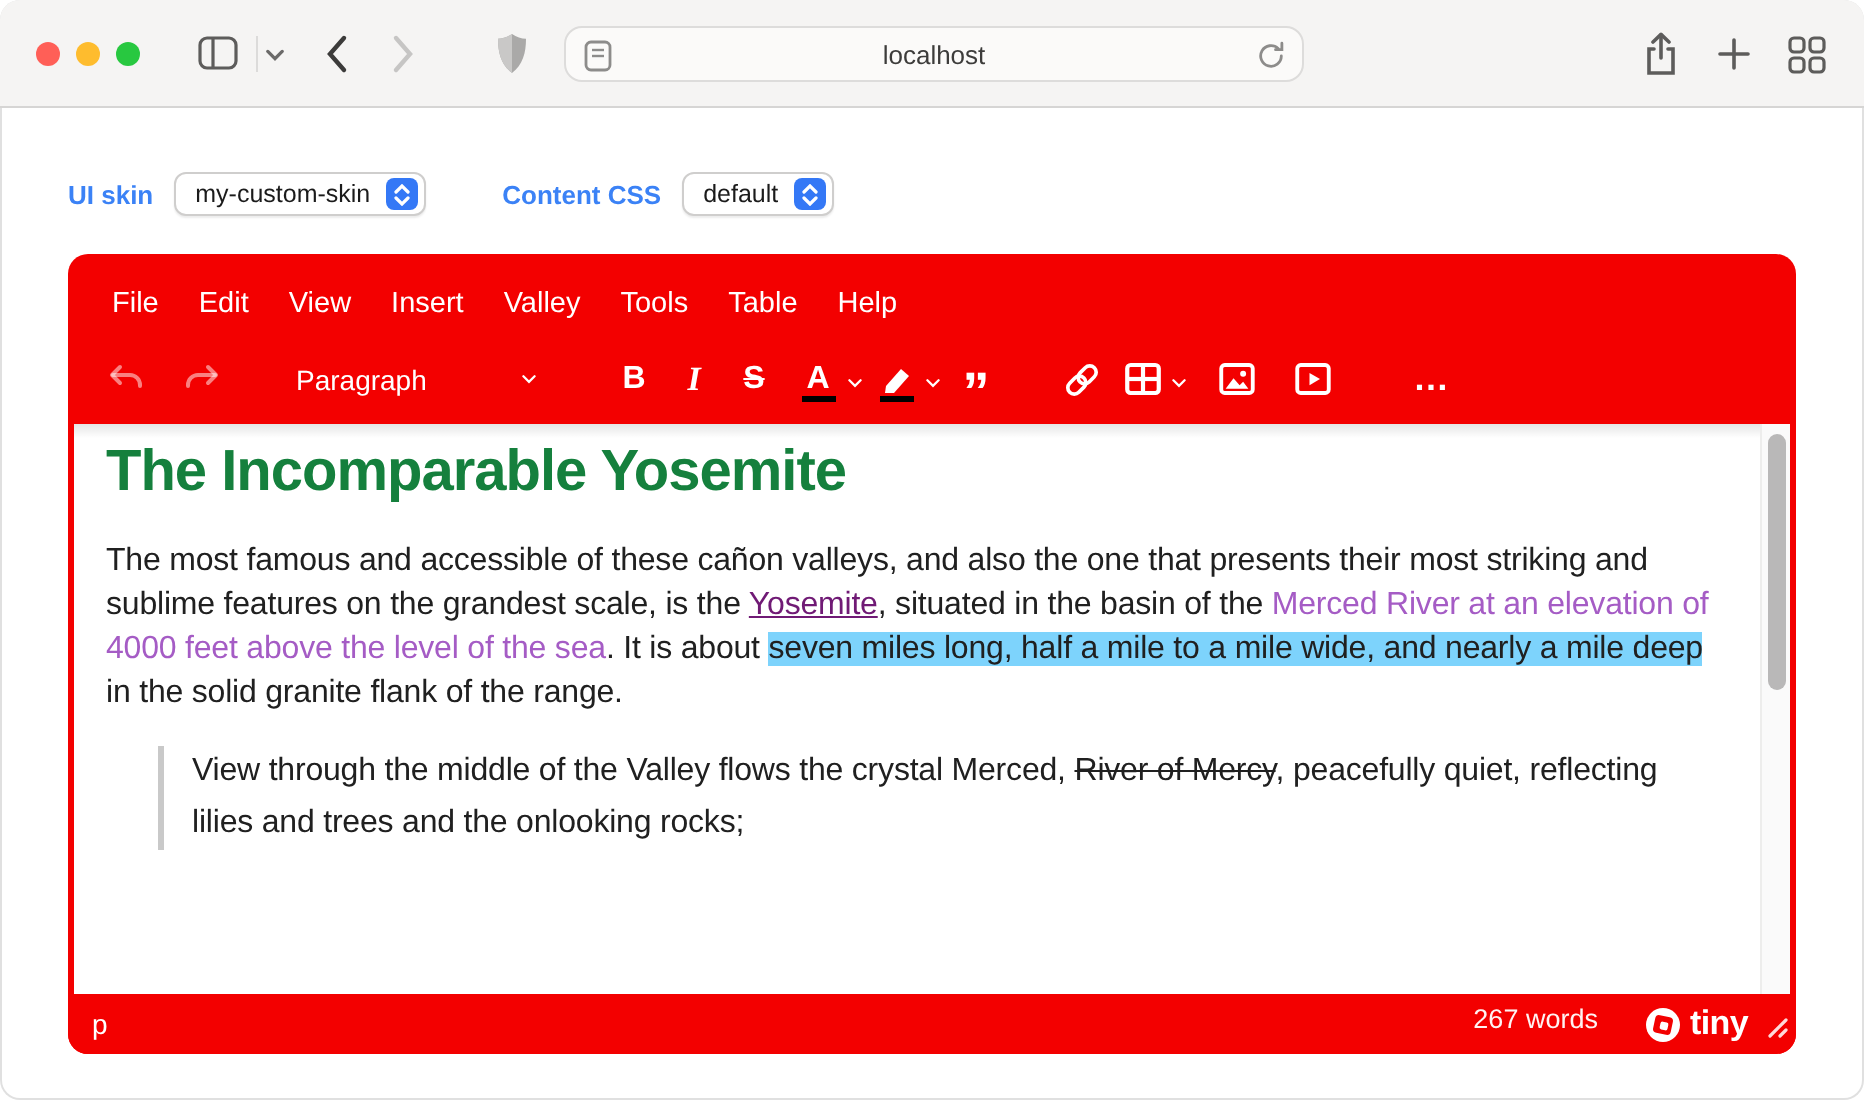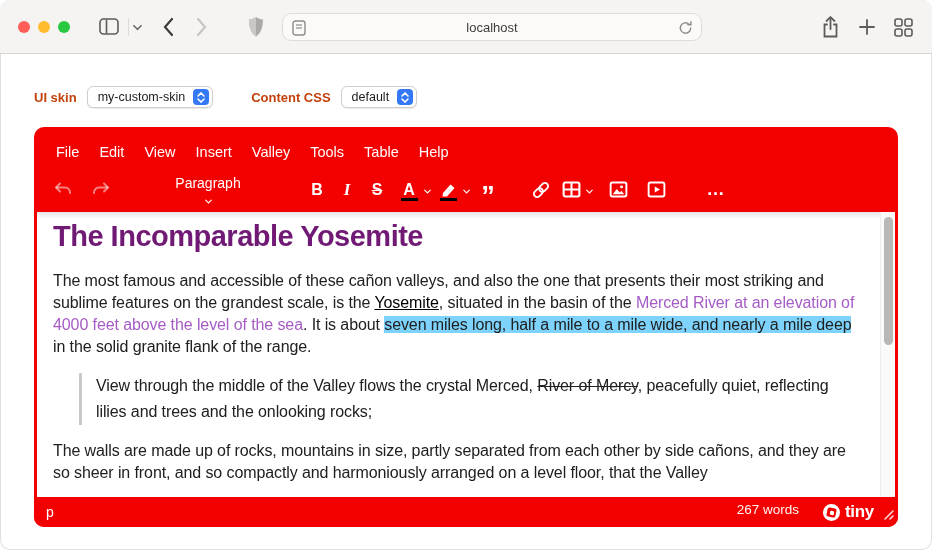--- a/index.html
+++ b/index.html
@@ -10,68 +10,68 @@
   
   .chrome { position:relative; height:54px; background:#f5f4f3; border-bottom:1px solid #d6d5d4; }
   .tl { position:absolute; top:21px; width:12px; height:12px; border-radius:50%; }
   .tl.red { left:18px; background:#ff5f57; }
   .tl.yellow { left:38px; background:#febc2e; }
   .tl.green { left:58px; background:#28c840; }
   .cbtn { position:absolute; display:flex; align-items:center; justify-content:center; color:#5d5c5b; }
   .cbtn svg { display:block; }
   .chev-sm { width:9px; height:9px; }
   .vsep { position:absolute; left:128px; top:18px; width:1px; height:18px; background:#dcdbda; }
-  .urlbar { position:absolute; left:282px; top:13px; width:420px; height:28px; background:#fbfaf9;
+  .urlbar { position:absolute; left:282px; top:13px; width:370px; height:28px; background:#fbfaf9;
             border:1px solid #dddcdb; border-radius:9px; display:flex; align-items:center; }
   .urlbar .doc { position:absolute; left:9px; top:6px; }
   .urlbar .host { flex:1; text-align:center; font-size:13px; color:#3d3c3b; }
   .urlbar .reload { position:absolute; right:8px; top:6px; }
 
   
   .controls { position:absolute; left:34px; top:86px; display:flex; align-items:center; gap:10px; }
-  .ctl-label { font-size:13px; font-weight:bold; color:#c2410c; }
+  .ctl-label { font-size:13px; font-weight:bold; color:#3b82f6; }
   .mac-select { display:flex; align-items:center; gap:8px; height:22px; padding:0 3px 0 10px;
                 background:#fff; border:1px solid #cfcecd; border-radius:6px;
                 box-shadow:0 1px 1px rgba(0,0,0,.08); font-size:12.5px; color:#1b1b1b; }
   .stepper { width:16px; height:16px; border-radius:4px; background:#3478f6; display:flex; flex-direction:column;
              align-items:center; justify-content:center; gap:1px; }
   .stepper svg { display:block; }
   .ctl-gap { width:18px; }
 
   
   .editor { position:absolute; left:34px; top:127px; width:864px; height:400px; border-radius:10px;
             background:#f30000; display:flex; flex-direction:column; overflow:hidden; }
   .menubar { display:flex; align-items:center; height:44px; padding:6px 12px 0 12px; }
   .menu-item { color:#ffffff; font-size:14.5px; padding:5px 10px; border-radius:4px; }
   .toolbar { display:flex; align-items:center; height:41px; padding:0 10px 4px 14px; color:#fff; }
   .tbtn { display:flex; align-items:center; justify-content:center; min-width:30px; height:30px;
           border-radius:4px; color:#fff; position:relative; }
   .tbtn.disabled { color:rgba(255,255,255,.5); }
   .tb-gap { width:24px; }
   .tb-gap-sm { width:8px; }
   .para-select { display:flex; align-items:center; justify-content:space-between; width:128px; height:30px;
-                 margin-left:28px; color:#fff; font-size:14px; padding:0 4px; border-radius:4px;flex-direction:column; }
+                 margin-left:28px; color:#fff; font-size:14px; padding:0 4px; border-radius:4px; }
   .fmt { font-size:16px; font-weight:bold; }
   .fmt-i { font-family:"Liberation Serif", serif; font-style:italic; font-size:17px; font-weight:bold; }
   .fmt-s { text-decoration:line-through; }
   .color-bar { position:absolute; left:7px; bottom:4px; width:17px; height:3px; background:#000; }
   .chev { width:7px; height:7px; display:inline-block; }
   .quote-glyph { font-size:27px; font-weight:bold; line-height:10px; padding-top:12px; letter-spacing:-2px; }
   .ellipsis { font-size:18px; font-weight:bold; letter-spacing:1px; }
 
   
   .content-wrap { position:relative; flex:1; margin:0 3px; background:#fff; overflow:hidden; }
   .content-wrap::before { content:""; position:absolute; left:0; right:0; top:0; height:7px;
                           background:linear-gradient(rgba(0,0,0,.10), rgba(0,0,0,0)); pointer-events:none; }
   .content { padding:13px 40px 0 16px; color:#202020; font-size:16px; letter-spacing:-0.1px; line-height:22px; }
-  .content h1 { font-size:29px; letter-spacing:-0.5px; color:#701a75; margin-bottom:23px; }
+  .content h1 { font-size:29px; letter-spacing:-0.5px; color:#15803d; margin-bottom:23px; }
   .content p { margin-bottom:15px; }
   .content blockquote { margin:15px 0 15px 26px; padding-left:14px; border-left:3px solid #c9c9c9;
                         line-height:26px; }
-  .link { color:#000000; text-decoration:underline; }
+  .link { color:#701a75; text-decoration:underline; }
   .purple { color:#a55cc5; }
   .hl { background:#7dd3fc; }
   .strike { text-decoration:line-through; }
   .scrollbar { position:absolute; right:0; top:0; bottom:0; width:15px; background:#fafafa; border-left:1px solid #ededec; }
   .thumb { position:absolute; right:2px; top:5px; width:9px; height:128px; border-radius:5px; background:#b9b8b8; }
 
   
   .statusbar { height:30px; background:#f30000; color:#fff; display:flex; align-items:center;
                padding:0 14px 0 12px; position:relative; }
   .elem-path { font-size:14px; }
@@ -298,21 +298,20 @@
 
       <span class="tb-gap" style="width:30px"></span>
       <span class="tbtn ellipsis">…</span>
     </div>
 
     <div class="content-wrap">
       <div class="content">
         <h1>The Incomparable Yosemite</h1>
         <p><span>The most famous and accessible of these cañon valleys, and also the one that presents their most striking and sublime features on the grandest scale, is the </span><span class="link">Yosemite</span><span>, situated in the basin of the </span><span class="purple">Merced River at an elevation of 4000 feet above the level of the sea</span><span>. It is about </span><span class="hl">seven miles long, half a mile to a mile wide, and nearly a mile deep</span><span> in the solid granite flank of the range.</span></p>
         <blockquote><span>View through the middle of the Valley flows the crystal Merced, </span><span class="strike">River of Mercy</span><span>, peacefully quiet, reflecting lilies and trees and the onlooking rocks;</span></blockquote>
-        <p>The walls are made up of rocks, mountains in size, partly separated from each other by side cañons, and they are so sheer in front, and so compactly and harmoniously arranged on a level floor, that the Valley</p>
       </div>
       <div class="scrollbar">
         <span class="thumb"></span>
       </div>
     </div>
 
     <div class="statusbar">
       <span class="elem-path">p</span>
       <span class="sb-right">
         <span class="wordcount">267 words</span>

